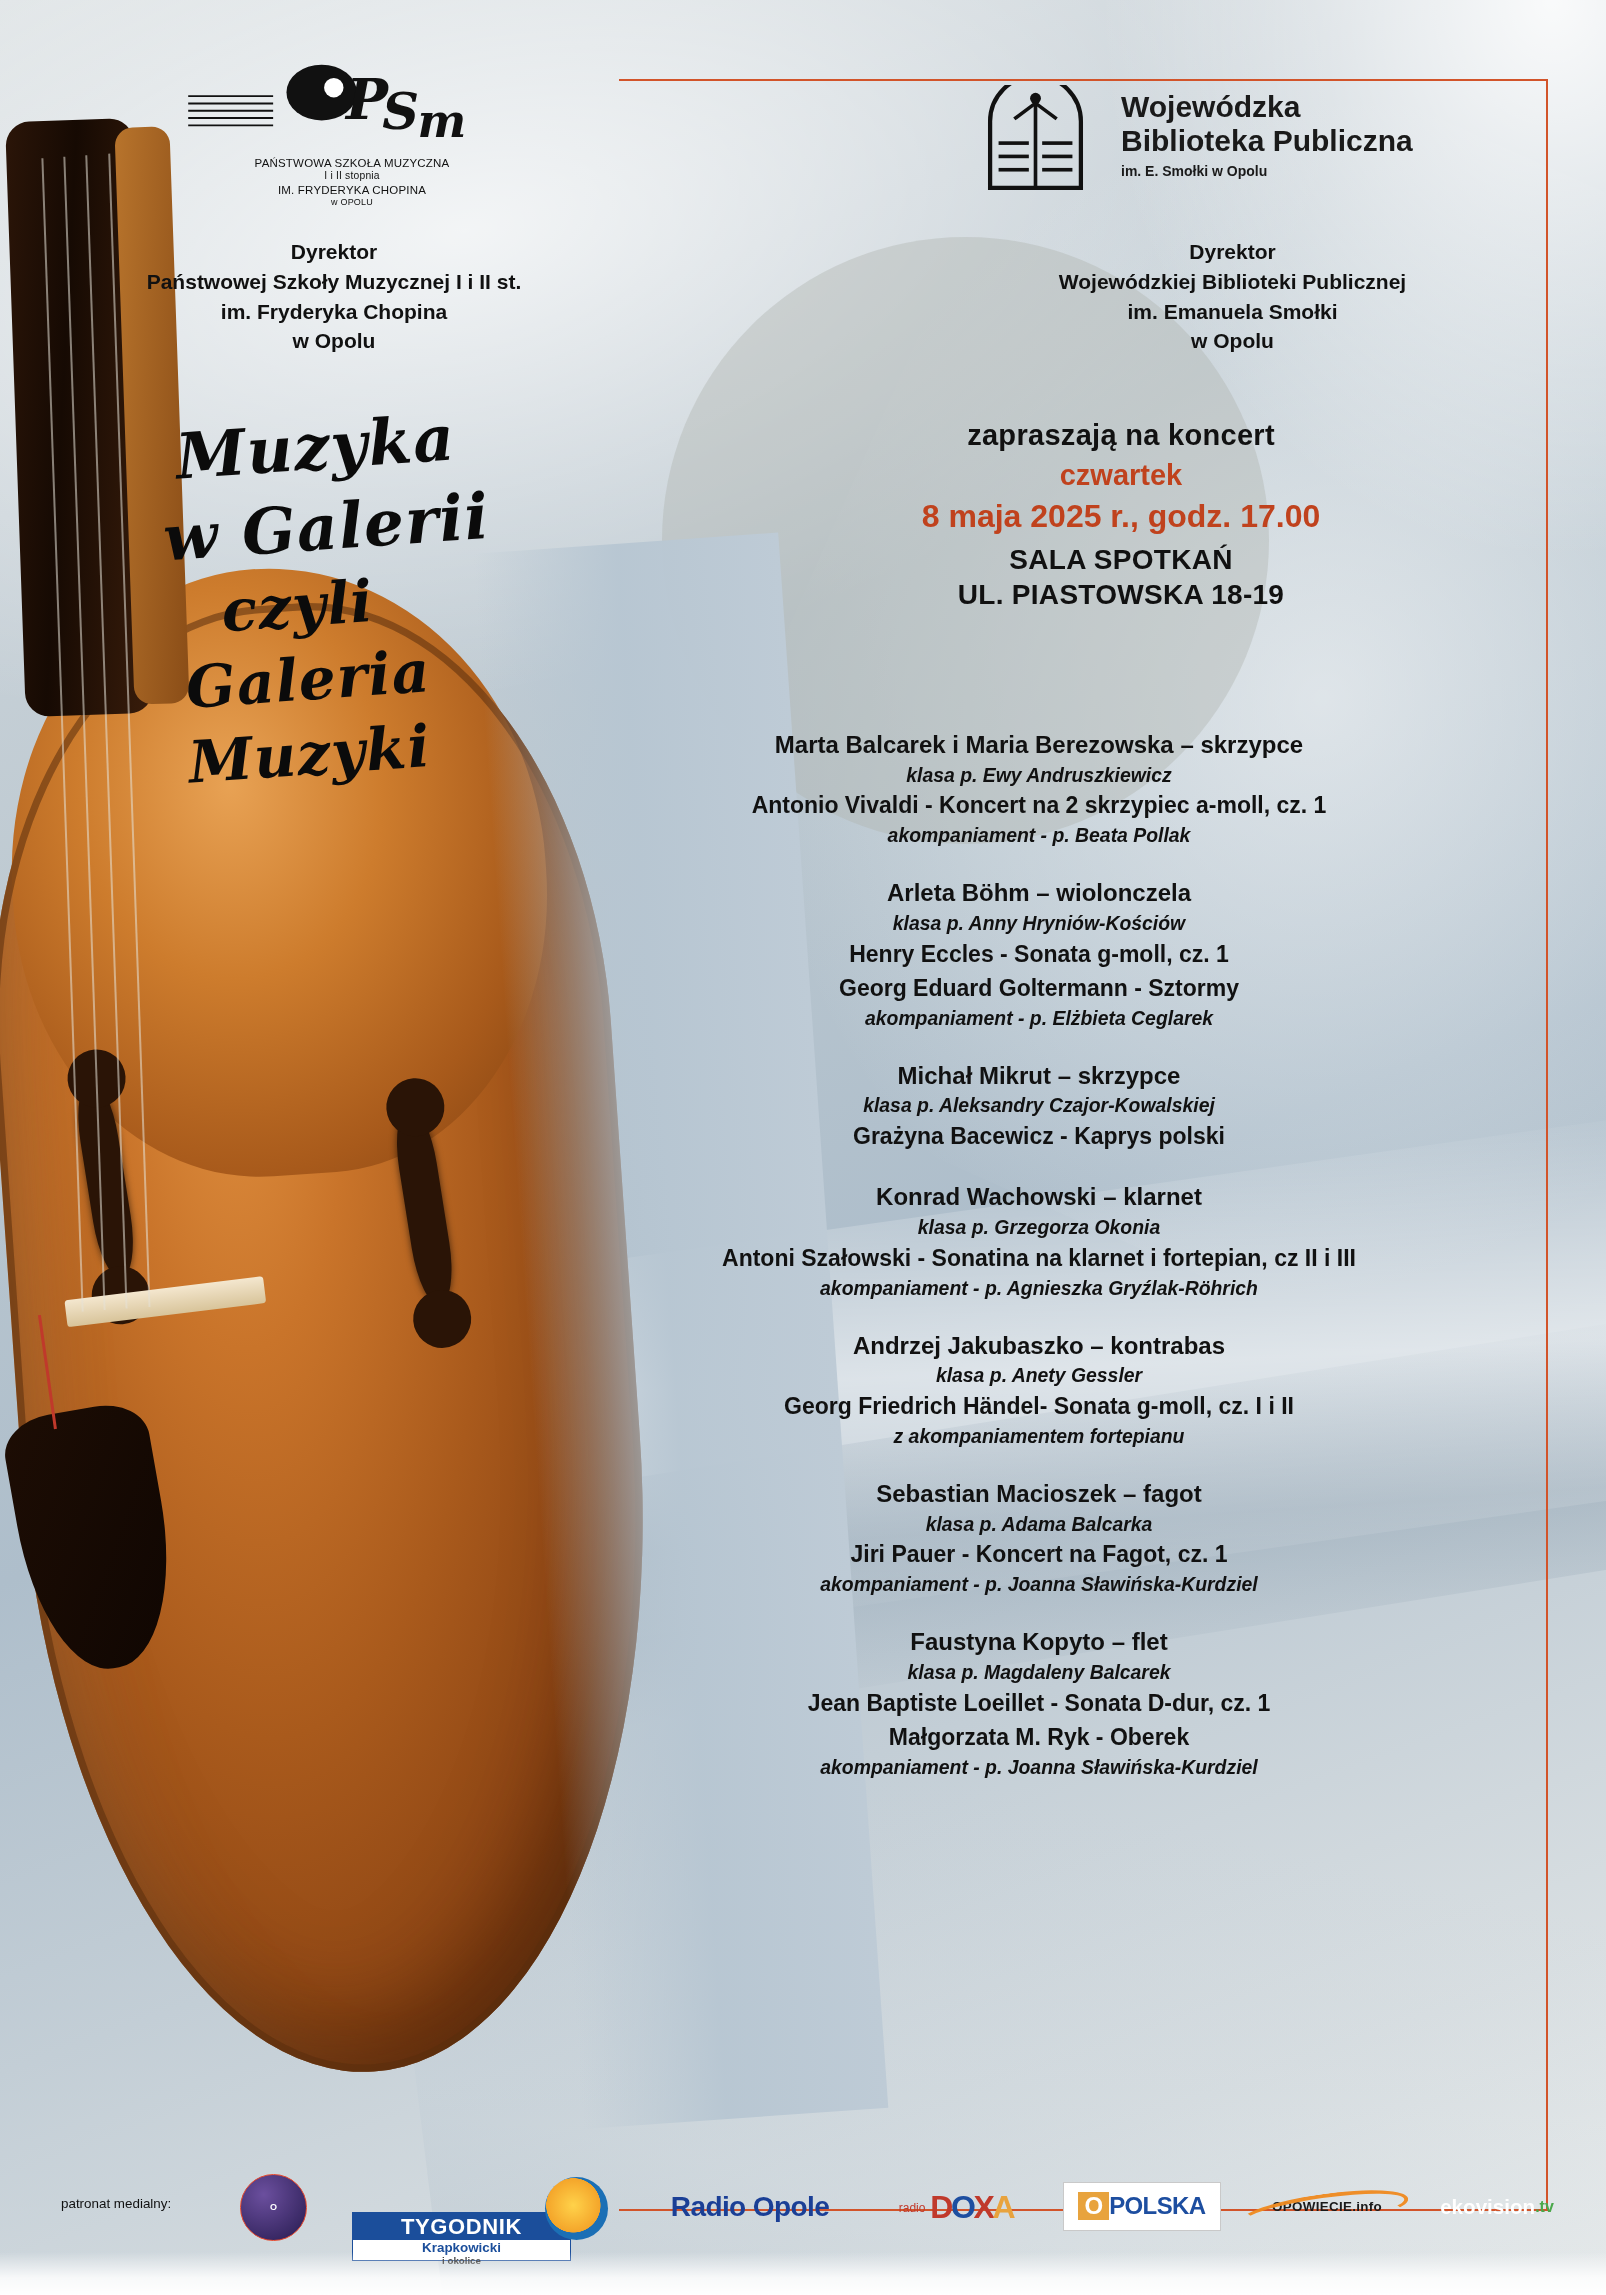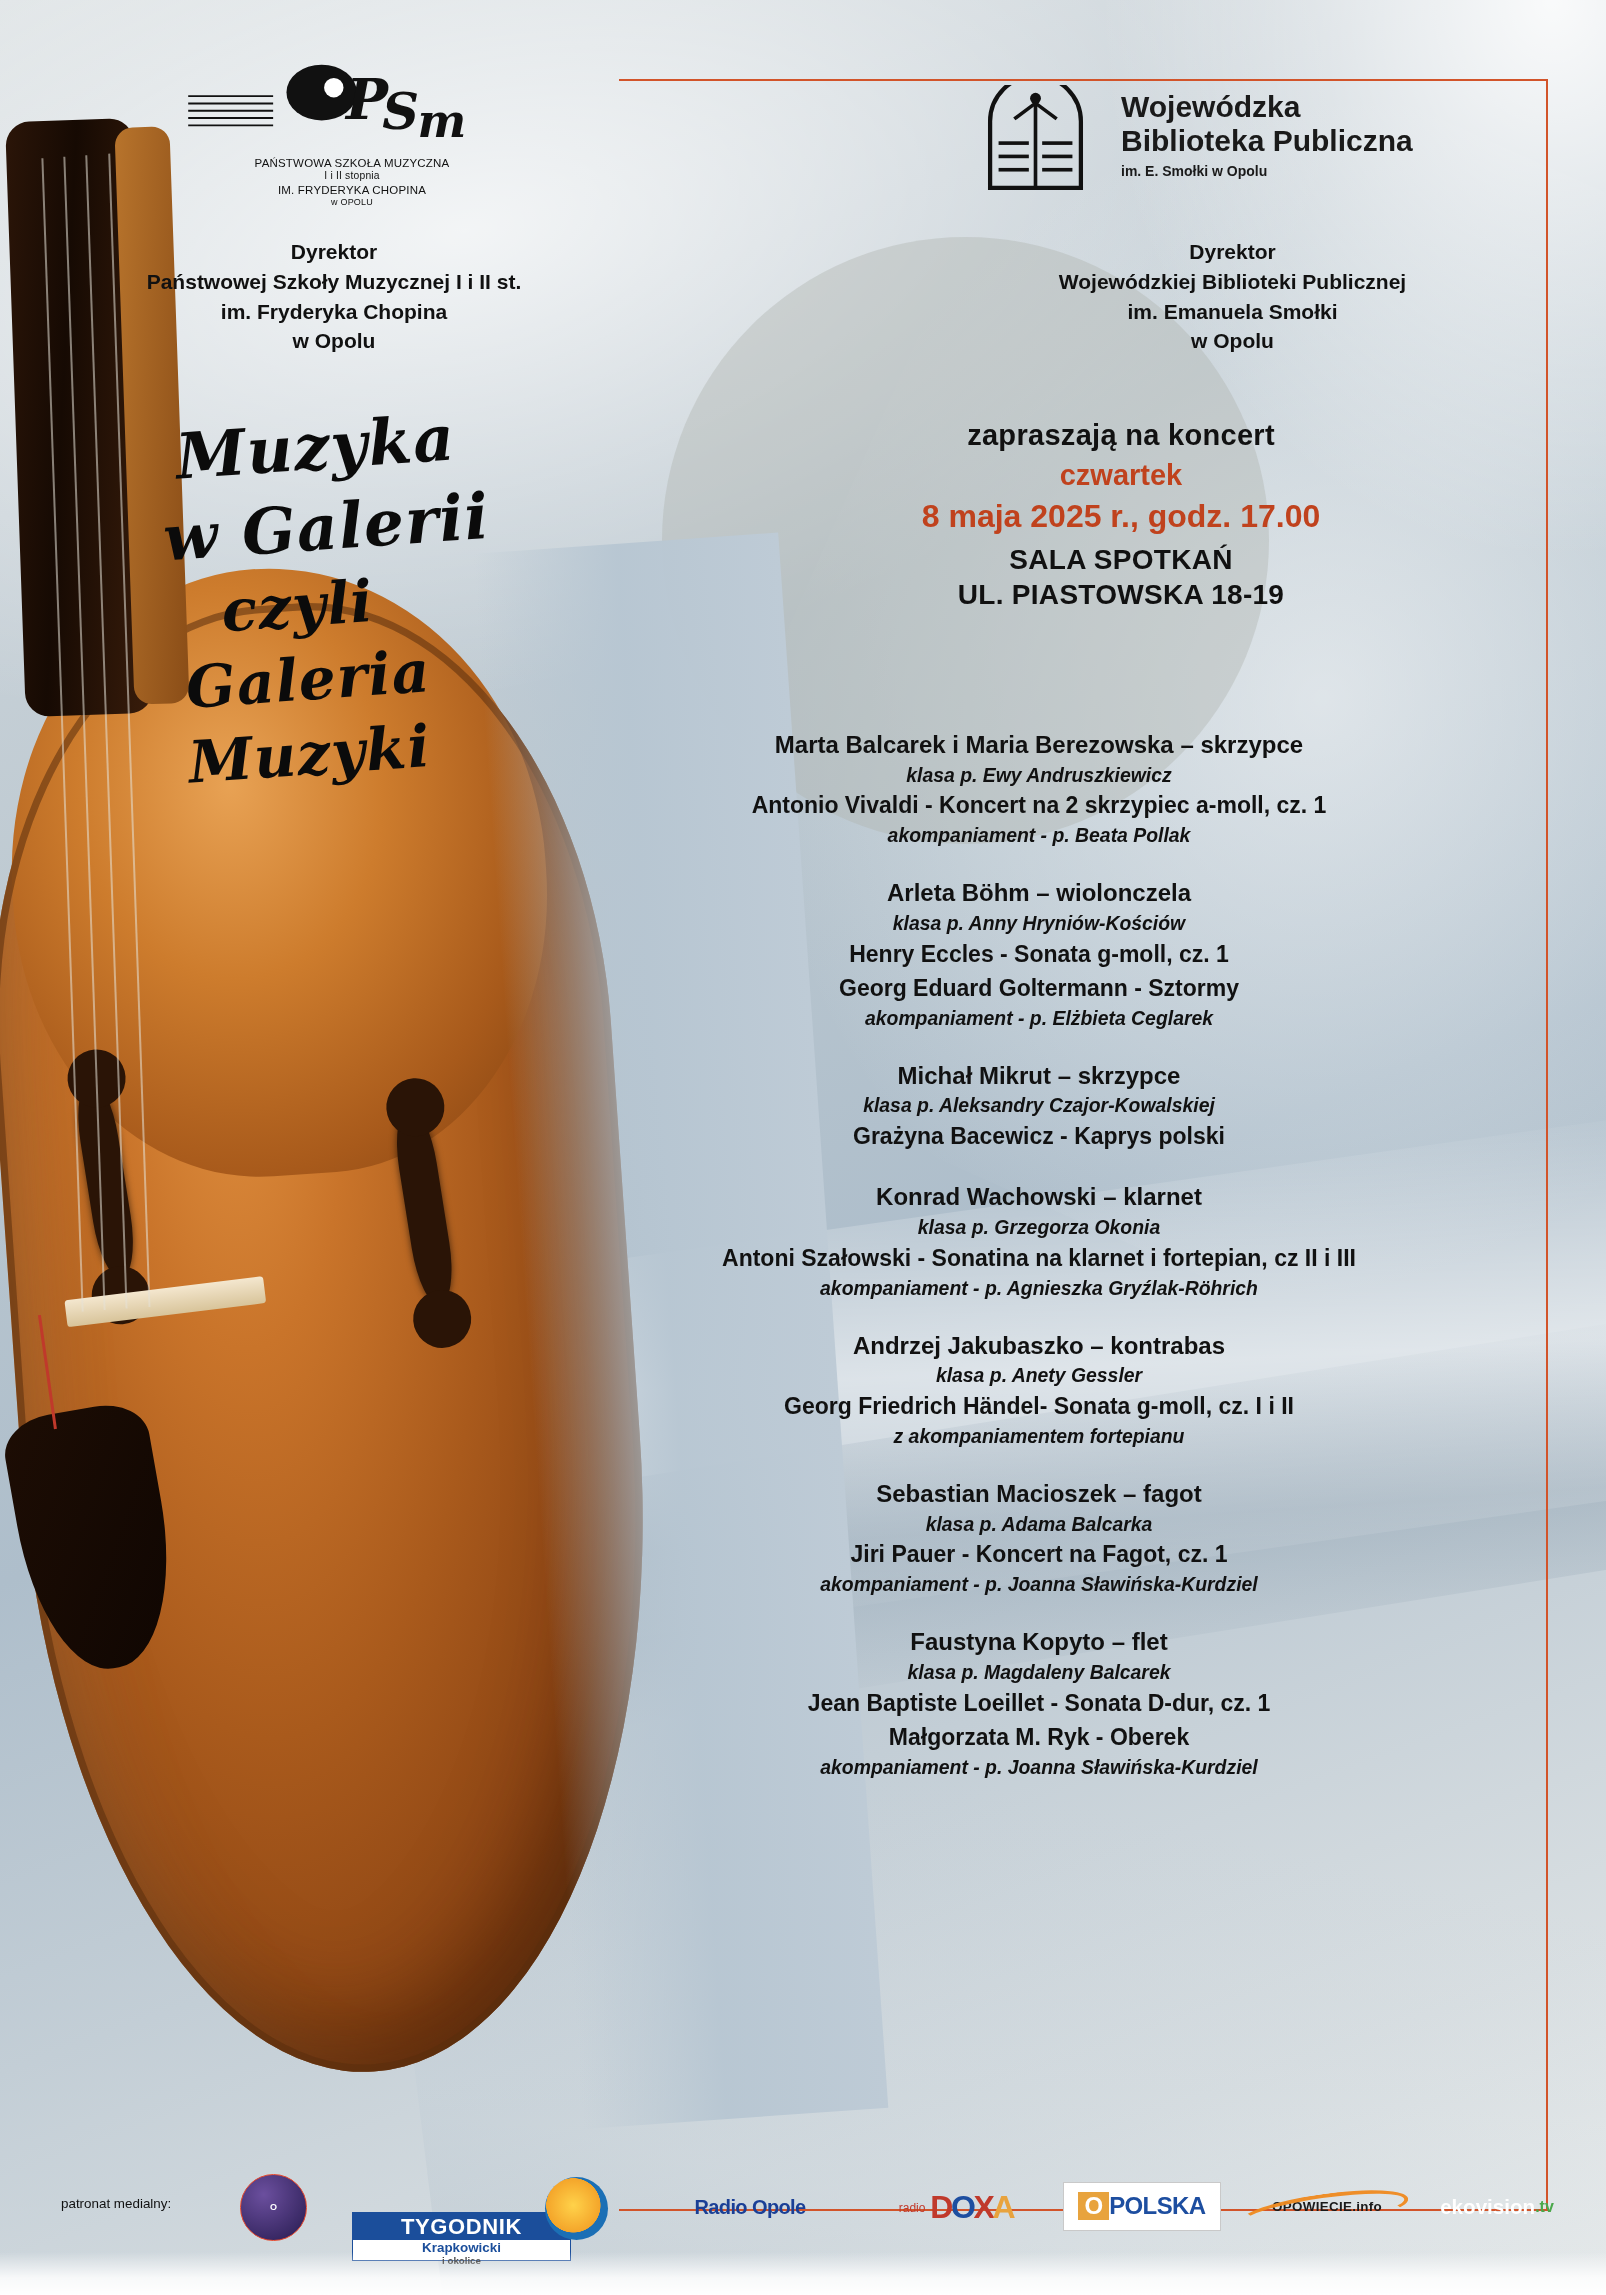--- a/index.html
+++ b/index.html
@@ -289,21 +289,21 @@
   .chip-tyg { left: 352px; top: 16px; width: 219px; height: 49px; background: #ffffff; border: 1.2px solid #1b4e9b; margin-top: 35px; }
   .chip-tyg .inner { width: 100%; height: 100%; display: flex; flex-direction: column; }
   .chip-tyg .top { background: #1b4e9b; color: #fff; font-size: 22px; letter-spacing: 0.6px; text-align: center; padding: 1.2px 0 0; font-weight: 800; }
   .chip-tyg .mid { color: #1b4e9b; font-size: 13.4px; text-align: center; font-weight: 700; }
   .chip-tyg .bot { color: #111; font-size: 9.7px; text-align: center; }
   .chip-sun { left: 540px; top: 14.6px; width: 72px; height: 66px; }
   .chip-sun .sunlogo {
     width: 63px; height: 63px; border-radius: 50%;
     background: radial-gradient(circle at 45% 45%, #ffd24a 0%, #f4a52a 55%, #1b6fb5 56%, #1b6fb5 100%);
   }
-  .chip-radio { left: 650px; top: 24px; width: 200px; height: 44px; color: #1a3f96; font-size: 20px; font-weight: 800; letter-spacing: -0.6px; }
+  .chip-radio { left: 650px; top: 24px; width: 200px; height: 44px; color: #1a3f96; font-size: 28px; font-weight: 800; letter-spacing: -0.6px; }
   .chip-doxa { left: 868px; top: 22px; width: 176px; height: 49px; }
   .chip-doxa .dxwrap { display: flex; align-items: center; gap: 4.9px; }
   .chip-doxa .r { color: #c0392b; font-size: 12px; font-weight: 400; }
   .chip-doxa .dx { color: #c0392b; font-size: 32px; font-weight: 900; letter-spacing: -2.4px; }
   .chip-doxa .dx .o { color: #1d4ea0; }
   .chip-doxa .dx .a { color: #e8a33d; }
   .chip-opolska { left: 1063px; top: 20.6px; width: 158px; height: 49px; background: #ffffff; border: 1.2px solid #c9c9c9; }
   .chip-opolska .op { display: flex; align-items: center; }
   .chip-opolska .sq { background: #e8a33d; color: #fff; font-size: 24px; font-weight: 800; padding: 0 6px; }
   .chip-opolska .txt { color: #1d4ea0; font-size: 24px; font-weight: 800; letter-spacing: -0.6px; }

